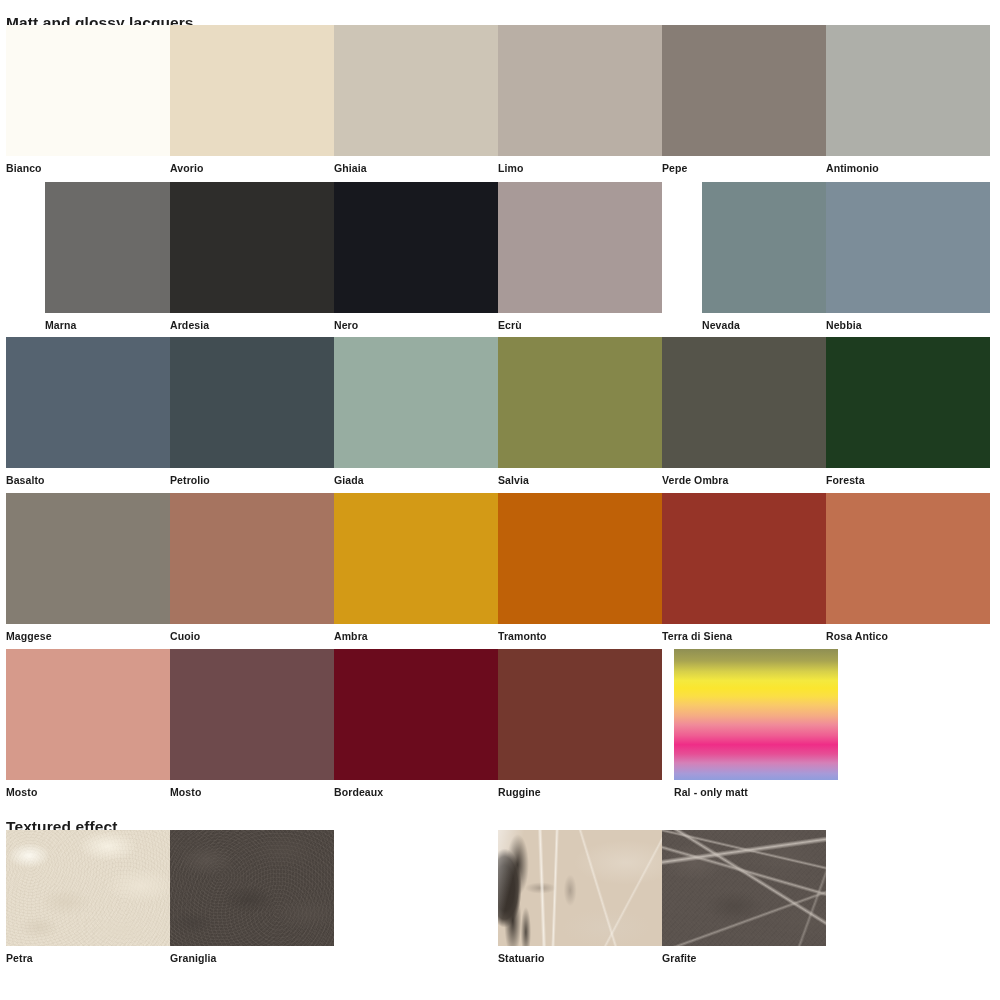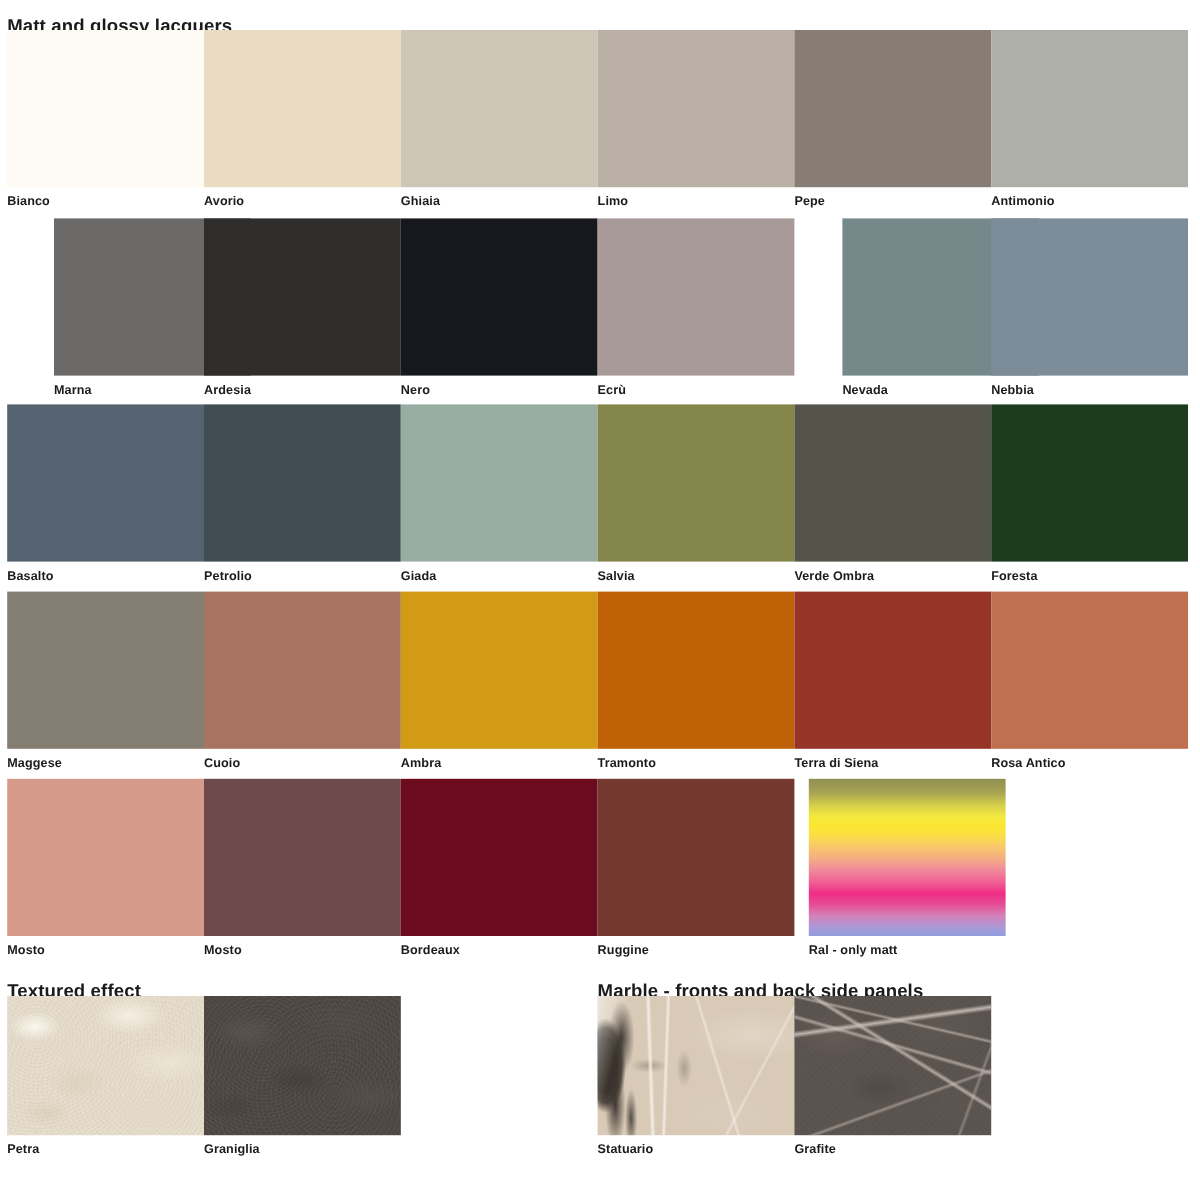--- a/index.html
+++ b/index.html
@@ -293,21 +293,20 @@
       <div class="swatch material" style="left: 6px; top: 830px; width: 164px;">
         <div class="chip-box tex-petra" style="width: 164px; height: 116px;"></div>
         <span class="label">Petra</span>
       </div>
       <div class="swatch material" style="left: 170px; top: 830px; width: 164px;">
         <div class="chip-box tex-graniglia" style="width: 164px; height: 116px;"></div>
         <span class="label">Graniglia</span>
       </div>
     </div>
 
-  <h2 class="section-title" id="title-marble">Marble - fronts and back side panels</h2>
 
   <div class="swatch-grid" id="marble-grid">
       <div class="swatch material" style="left: 498px; top: 830px; width: 132px;">
         <div class="chip-box tex-statuario" style="width: 164px; height: 116px;"></div>
         <span class="label">Statuario</span>
       </div>
       <div class="swatch material" style="left: 662px; top: 830px; width: 164px;">
         <div class="chip-box tex-grafite" style="width: 164px; height: 116px;"></div>
         <span class="label">Grafite</span>
       </div>

